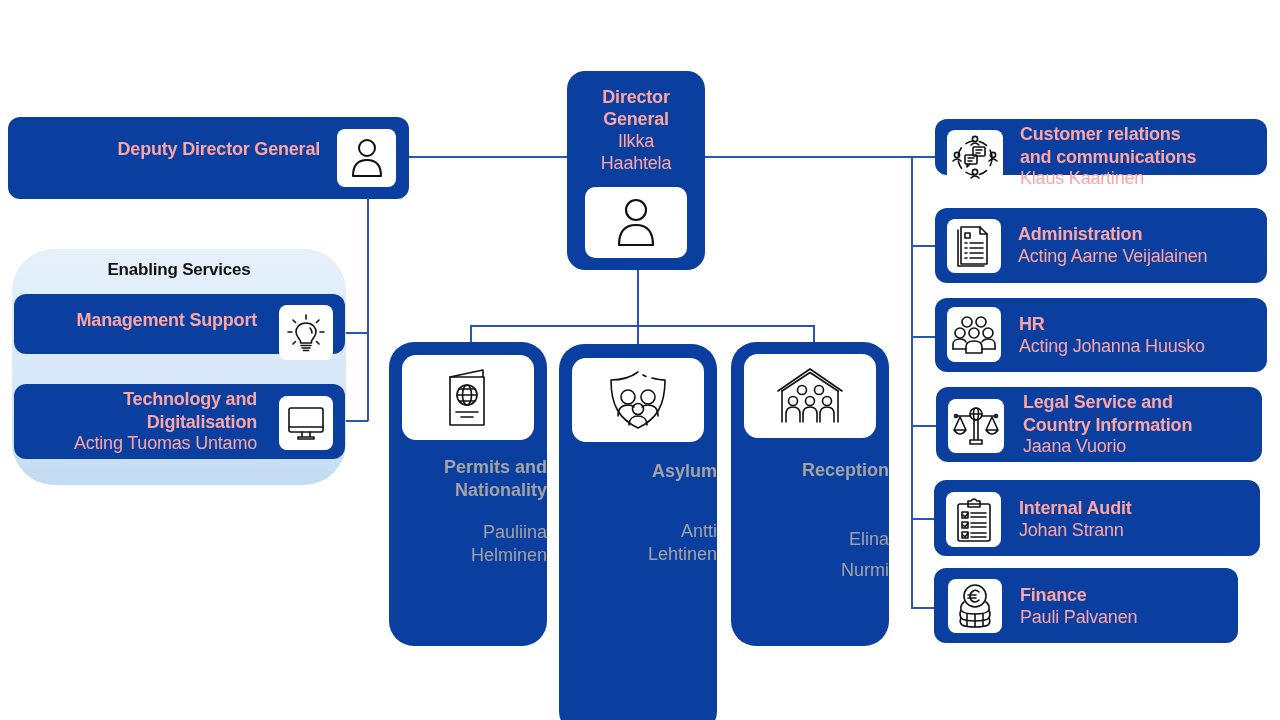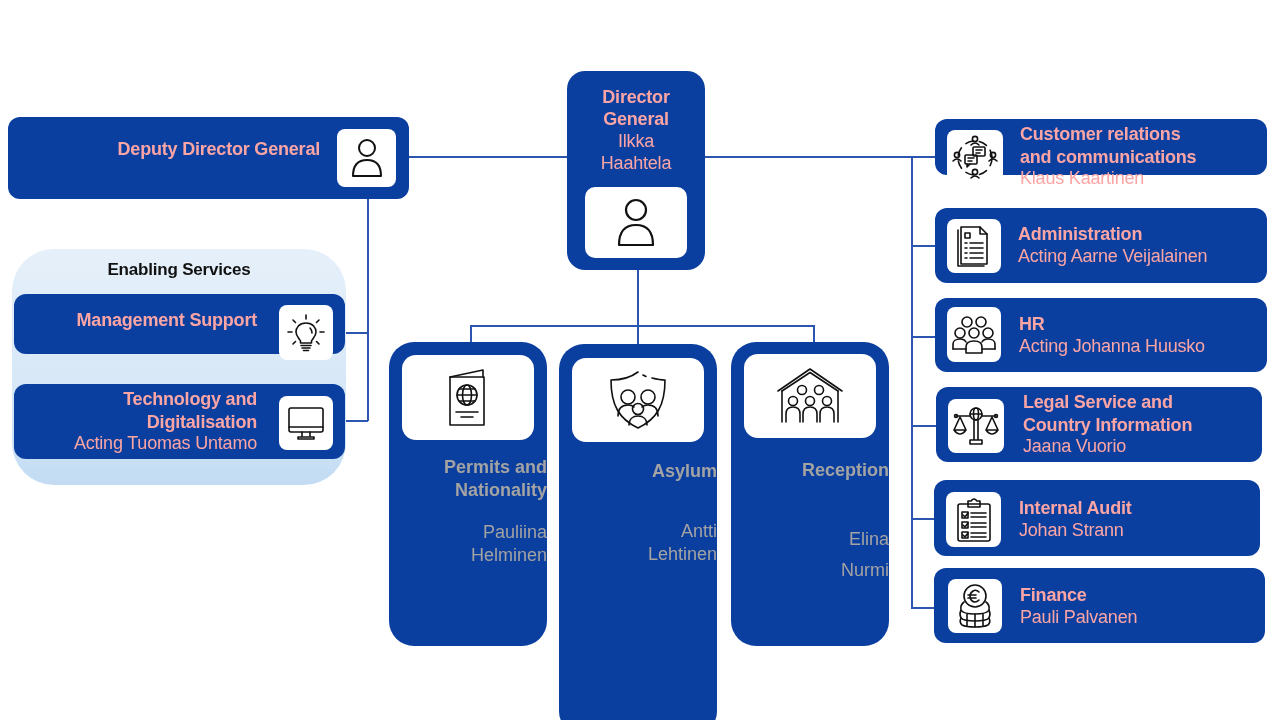--- a/index.html
+++ b/index.html
@@ -243,21 +243,21 @@
         <path class="s" d="M9 28 L11 30 L14 26"></path>
       <rect class="s" x="8" y="35" width="6" height="6"></rect>
         <path class="s" d="M9 38 L11 40 L14 36"></path>
       <path class="s" d="M17 16 H32 M17 20 H32 M17 26 H32 M17 30 H32 M17 36 H32 M17 40 H32"></path>
     </svg>
   </div>
   <div class="abs title" style="left:85px; top:17px; white-space:nowrap;">Internal Audit</div>
   <div class="abs name" style="left:85px; top:39px; white-space:nowrap;">Johan Strann</div>
 </div>
 
-<div class="card" style="left:934px; top:568px; width:331px; height:75px; border-radius:12px;">
+<div class="card" style="left:934px; top:568px; width:304px; height:75px; border-radius:12px;">
   <div class="iconbox" style="left:14px; top:11px; width:54px; height:54px;">
     <svg width="40" height="46" viewBox="0 0 40 46">
       <circle class="s" cx="20" cy="13" r="11"></circle>
       <path class="s" d="M24 9 Q21 6 18 8 Q15 10 15 13 Q15 17 18 18.5 Q21 20 24 17 M13 12 H21 M13 15 H21"></path>
       <path class="s" d="M9 19 Q5 22 6 27 Q8 31 20 31 Q32 31 34 27 Q35 22 31 19"></path>
       <path class="s" d="M6 27 Q4 31 6 35 Q9 38 20 38 Q31 38 34 35 Q36 31 34 27"></path>
       <path class="s" d="M6 35 Q4 39 7 42 Q11 44 20 44 Q29 44 33 42 Q36 39 34 35"></path>
       <path class="s" d="M12 31 V37 M20 31 V38 M28 31 V37 M12 38 V43 M20 38 V44 M28 38 V43"></path>
     </svg>
   </div>

